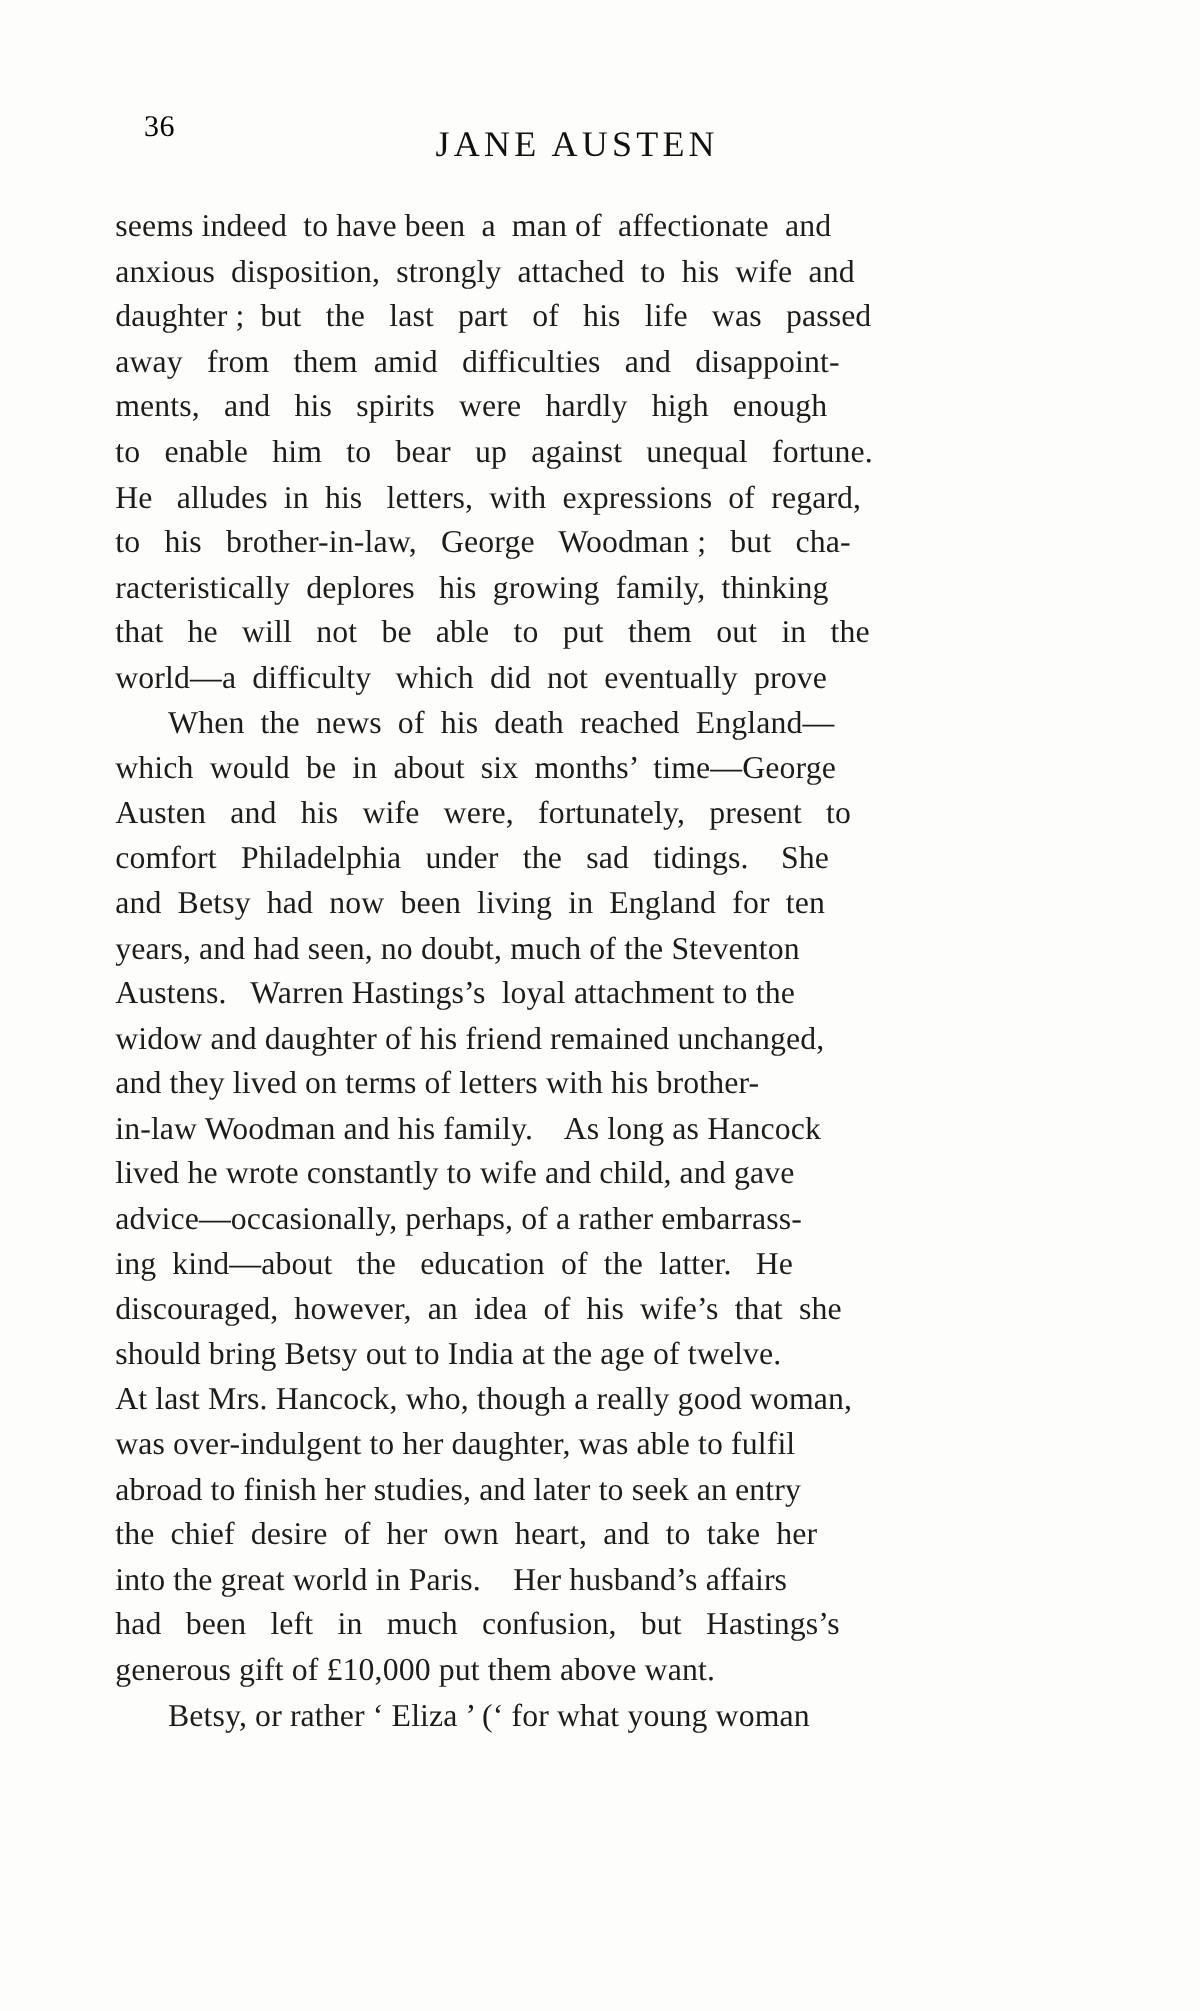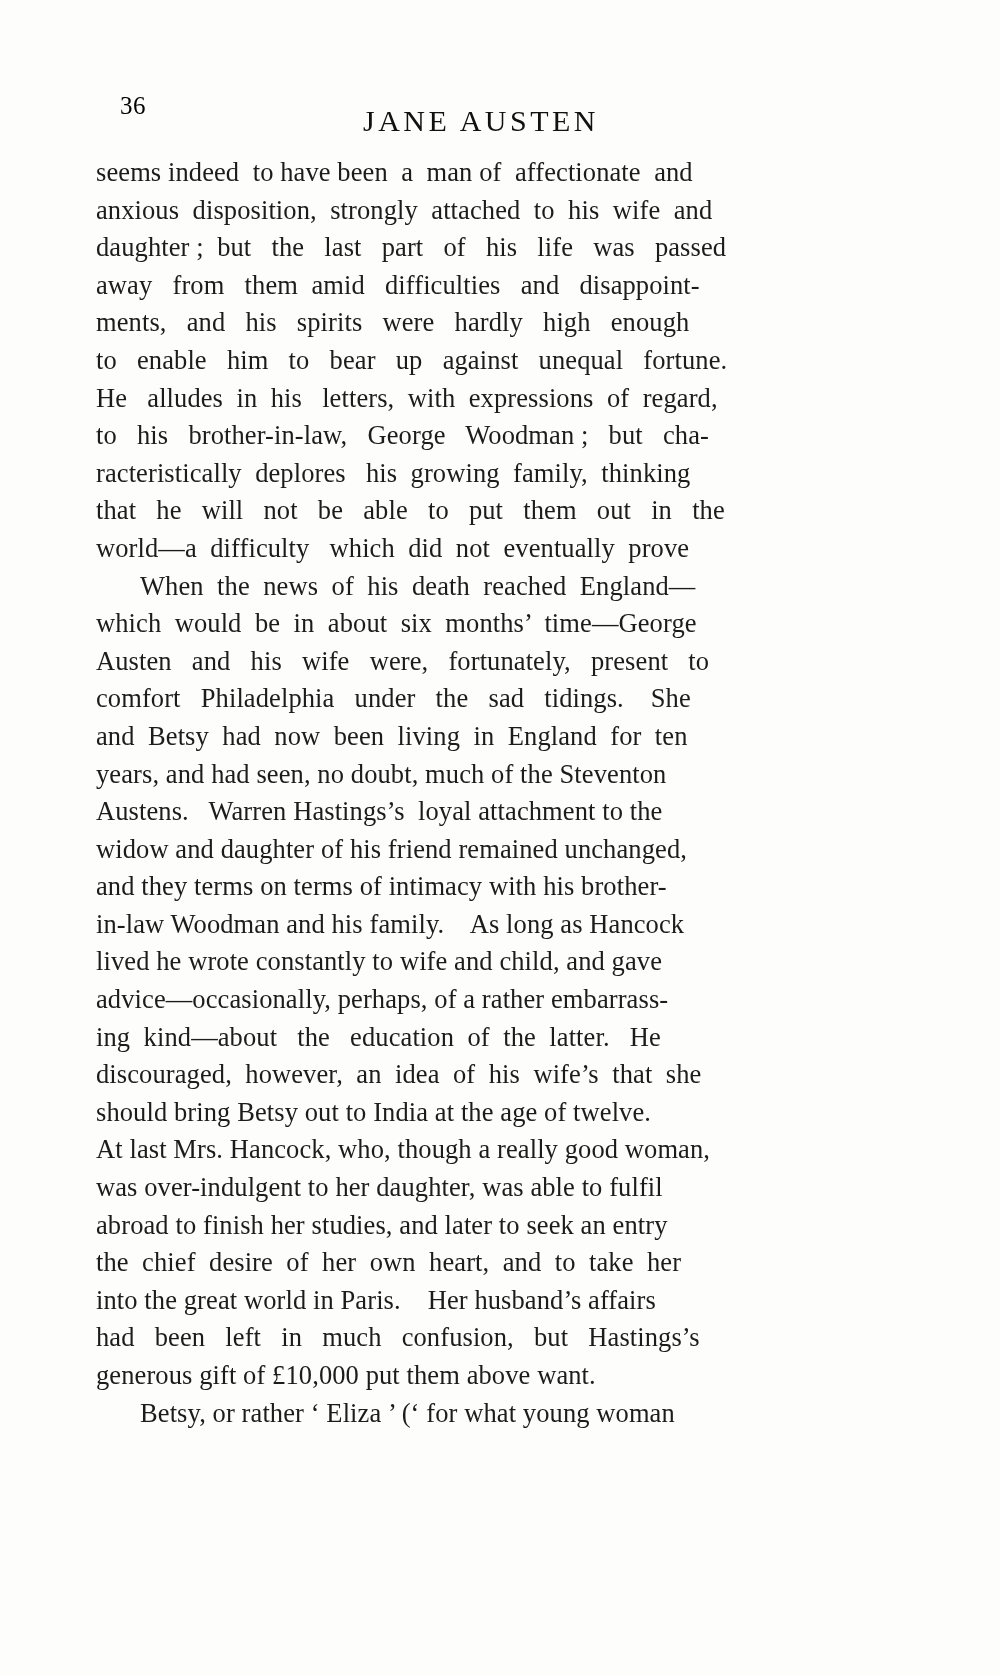--- a/index.html
+++ b/index.html
@@ -44,21 +44,21 @@
     top: 0;
     text-align: center;
     font-size: 30px;
     letter-spacing: 3.5px;
     color: #111;
     padding-left: 26px;
     margin-top: 18px;
   }
   .body-text {
     position: absolute;
-    top: 154px;
+    top: 170px;
     left: 96px;
     width: 744px;
   }
   .line {
     display: block;
     font-size: 26.5px;
     line-height: 37.6px;
     color: #1c1c1c;
     white-space: pre;
     letter-spacing: 0.1px;
@@ -95,21 +95,21 @@
 
     <div>
       <span class="line para-indent">When  the  news  of  his  death  reached  England—</span>
       <span class="line">which  would  be  in  about  six  months’  time—George</span>
       <span class="line">Austen   and   his   wife   were,   fortunately,   present   to</span>
       <span class="line">comfort   Philadelphia   under   the   sad   tidings.    She</span>
       <span class="line">and  Betsy  had  now  been  living  in  England  for  ten</span>
       <span class="line">years, and had seen, no doubt, much of the Steventon</span>
       <span class="line">Austens.   Warren Hastings’s  loyal attachment to the</span>
       <span class="line">widow and daughter of his friend remained unchanged,</span>
-      <span class="line">and they terms on terms of intimacy with his brother-</span>
+      <span class="line">and they lived on terms of letters with his brother-</span>
       <span class="line">in-law Woodman and his family.    As long as Hancock</span>
       <span class="line">lived he wrote constantly to wife and child, and gave</span>
       <span class="line">advice—occasionally, perhaps, of a rather embarrass-</span>
       <span class="line">ing  kind—about   the   education  of  the  latter.   He</span>
       <span class="line">discouraged,  however,  an  idea  of  his  wife’s  that  she</span>
       <span class="line">should bring Betsy out to India at the age of twelve.</span>
       <span class="line">At last Mrs. Hancock, who, though a really good woman,</span>
       <span class="line">was over-indulgent to her daughter, was able to fulfil</span>
       <span class="line">abroad to finish her studies, and later to seek an entry</span>
       <span class="line">the  chief  desire  of  her  own  heart,  and  to  take  her</span>

